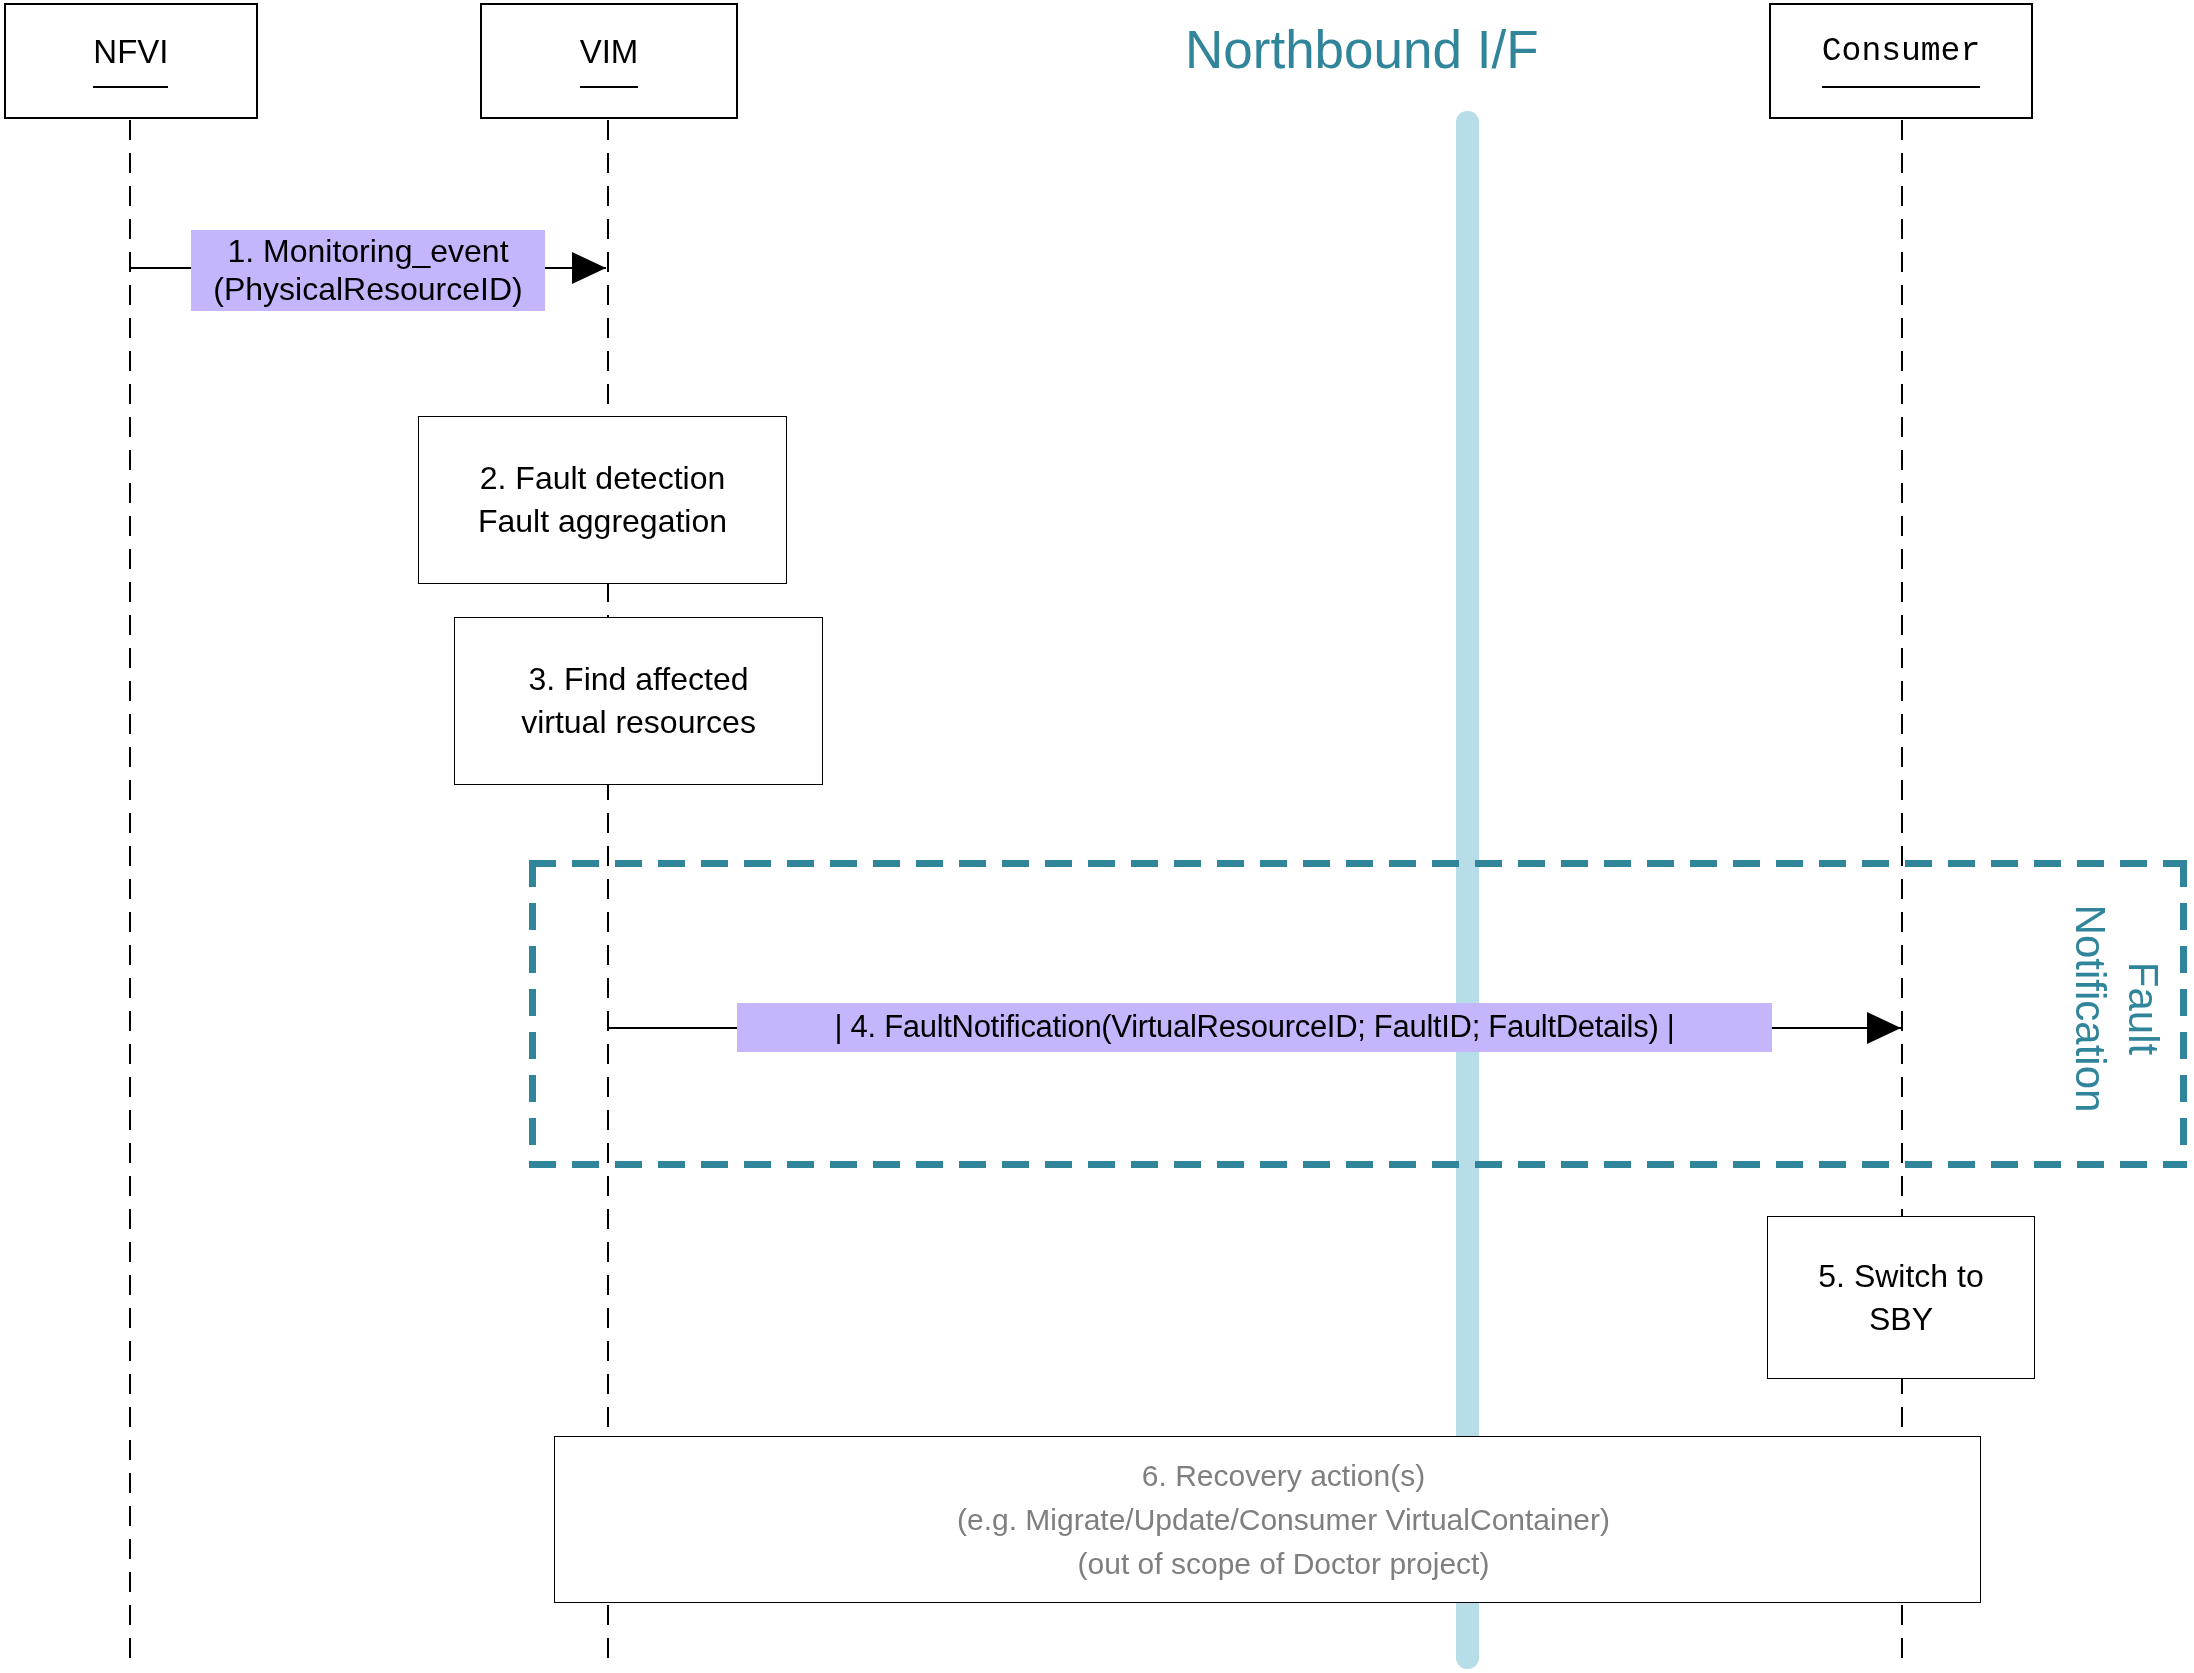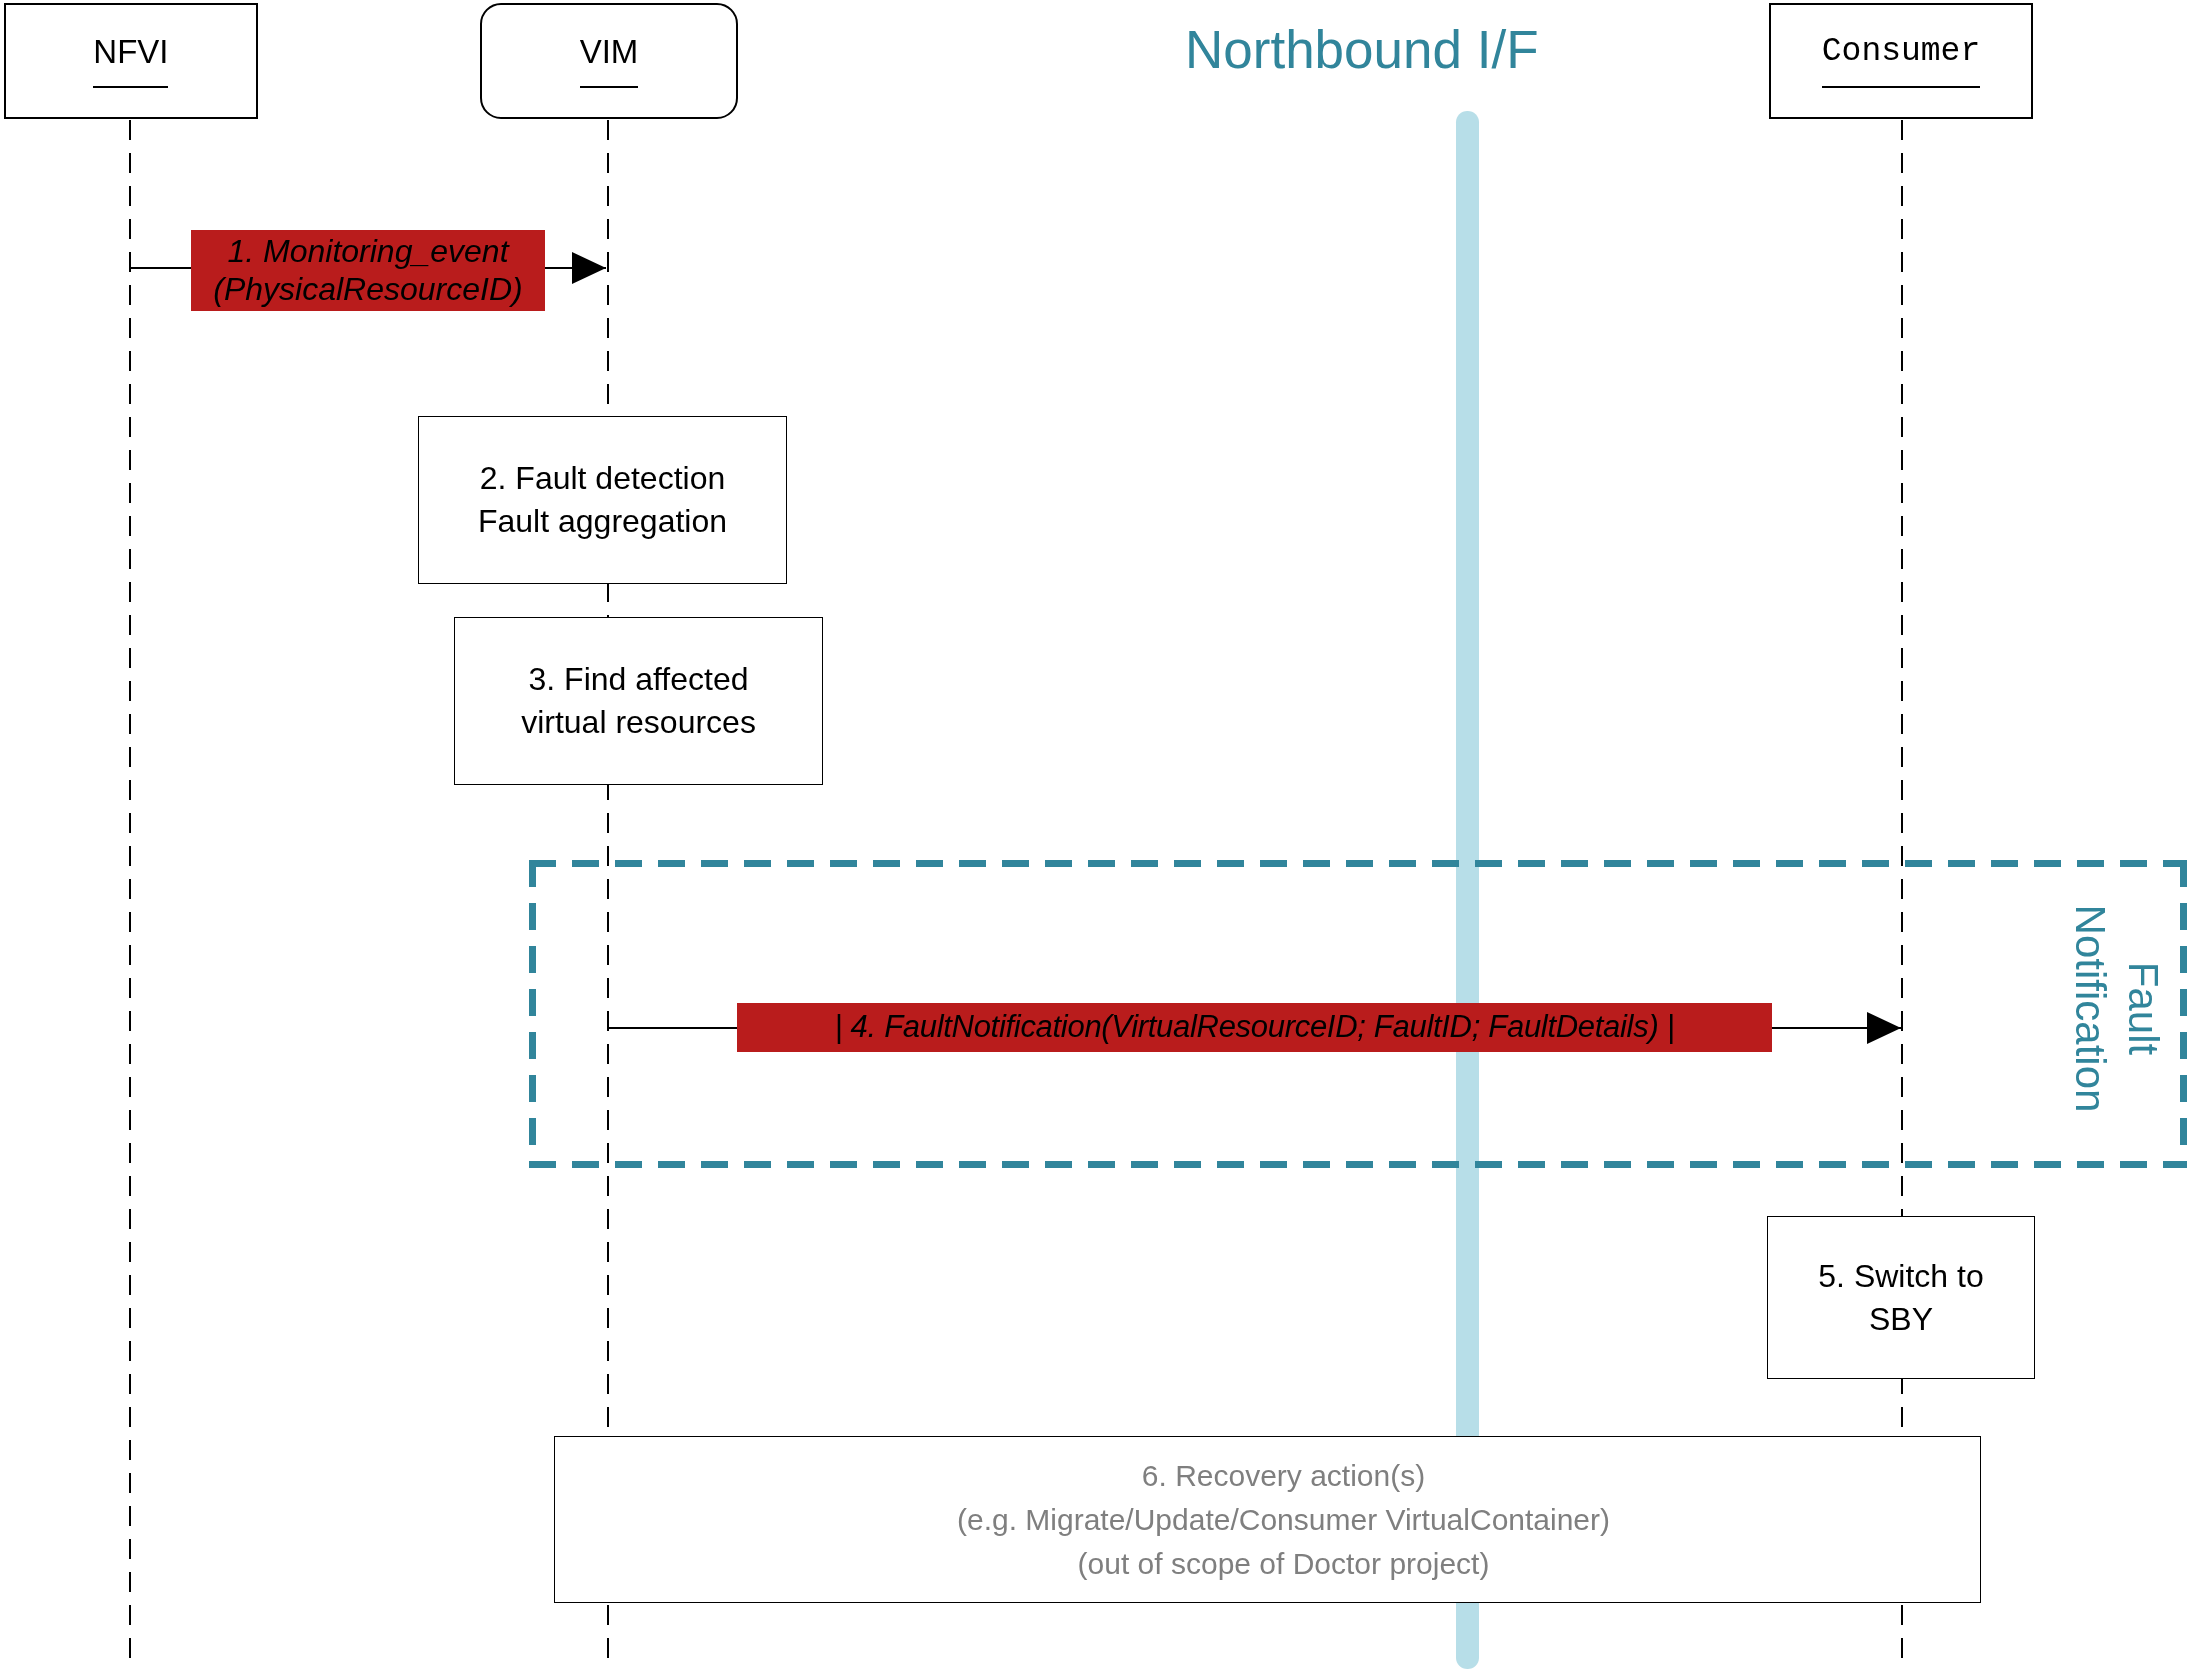--- a/index.html
+++ b/index.html
@@ -43,22 +43,22 @@
     text-align:center;font-size:32px;line-height:43px;z-index:5;
   }
   .abox.gray{color:var(--gray_text);font-size:30px;line-height:44px;border-width:1.7px;}
   
   .mline{position:absolute;height:1.7px;background:var(--black);z-index:3;}
   .arrow{
     position:absolute;width:0;height:0;z-index:6;
     border-left:34px solid var(--black);border-top:16.3px solid transparent;border-bottom:16.3px solid transparent;
   }
   .mlabel{
-    position:absolute;background:#b91c1c;text-align:center;z-index:6;
-    font-size:32px;line-height:38px;padding:2.3px 0;font-style:italic;
+    position:absolute;background:#c4b5fd;text-align:center;z-index:6;
+    font-size:32px;line-height:38px;padding:2.3px 0;
   }
   .mlabel.single{font-size:31px;line-height:44px;letter-spacing:-0.3px;}
   
   .frame-h{
     position:absolute;height:7.3px;z-index:4;
     background:repeating-linear-gradient(to right,var(--teal) 0 27px,transparent 27px 43px);
   }
   .frame-v{
     position:absolute;width:7.3px;z-index:4;
     background:repeating-linear-gradient(to bottom,var(--teal) 0 27px,transparent 27px 43px);
@@ -77,21 +77,21 @@
   <div class="title">Northbound I/F</div>
   <div class="nb-bar"></div>
 
   <div class="lifeline" style="left:129px;"></div>
   <div class="lifeline" style="left:607px;"></div>
   <div class="lifeline" style="left:1901px;"></div>
 
   <div class="actor" style="left:3.9px;width:254px;">
     <span class="u">NFVI</span>
   </div>
-  <div class="actor" style="left:480px;width:258px;border-radius:21px;">
+  <div class="actor" style="left:480px;width:258px;">
     <span class="u">VIM</span>
   </div>
   <div class="actor" style="left:1769px;width:264px;font-family:Liberation Mono, monospace;">
     <span class="u">Consumer</span>
   </div>
 
   <div class="mline" style="left:130px;top:267px;width:476px;"></div>
   <div class="arrow" style="left:572px;top:252px;"></div>
   <div class="mlabel" style="left:191px;top:230px;width:354px;">
     <div>1. Monitoring_event</div>

